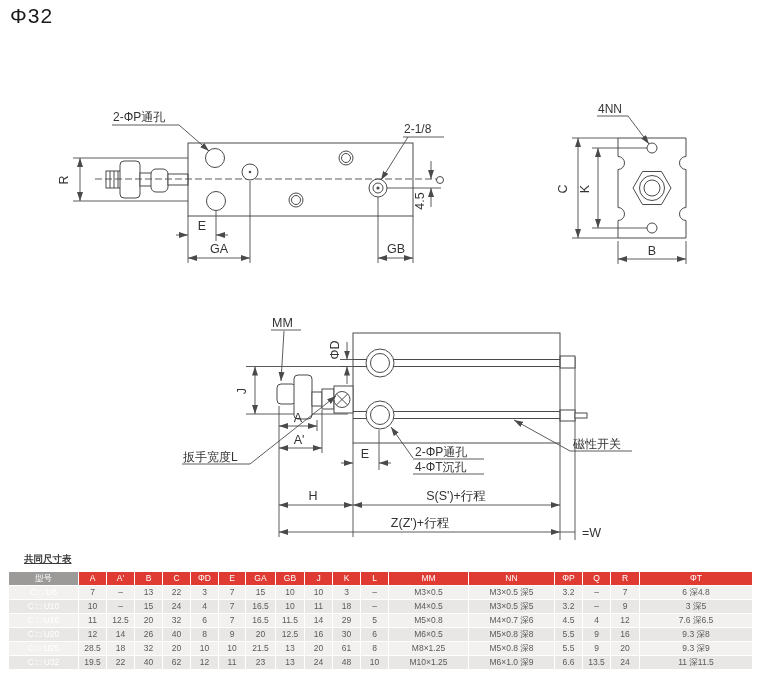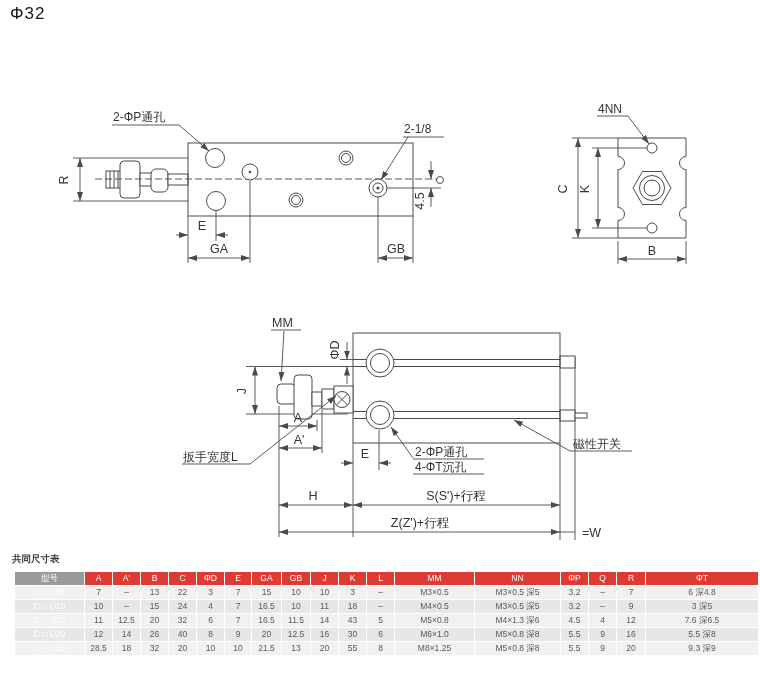--- a/index.html
+++ b/index.html
@@ -1,28 +1,28 @@
 <!DOCTYPE html>
 <html><head>
 <meta charset="utf-8">
 <style>
   html,body{margin:0;padding:0;background:#fff;}
   #page{position:relative;width:760px;height:677px;background:#ffffff;overflow:hidden;
         font-family:"Liberation Sans",sans-serif;color:#333;}
-  #page-title{position:absolute;left:10px;top:4px;font-size:17px;color:#1a1a1a;letter-spacing:1px;}
+  #page-title{position:absolute;left:10px;top:4px;font-size:21px;color:#1a1a1a;letter-spacing:1px;}
   #drawing-svg{position:absolute;left:0;top:0;}
   svg text{font-family:"Liberation Sans",sans-serif;fill:#333;}
   .dlab{font-size:12.5px;}
   .clab{font-size:12px;}
   .outline{stroke:#4a4a4a;stroke-width:1;fill:none;}
   .white{stroke:#4a4a4a;stroke-width:1;fill:#ffffff;}
   .dim{stroke:#4a4a4a;stroke-width:0.9;fill:none;}
   .cl{stroke:#4a4a4a;stroke-width:0.9;stroke-dasharray:7 3;fill:none;}
-  #table-title{position:absolute;left:12px;top:553px;font-size:9.5px;font-weight:700;color:#3a3a3a;}
-  #dim-table{position:absolute;left:14px;top:571px;width:744px;border-collapse:collapse;table-layout:fixed;}
+  #table-title{position:absolute;left:24px;top:553px;font-size:9.5px;font-weight:700;color:#3a3a3a;text-decoration:underline;}
+  #dim-table{position:absolute;left:8px;top:571px;width:744px;border-collapse:collapse;table-layout:fixed;}
   #dim-table th,#dim-table td{border:1px solid #ffffff;height:13px;padding:0 1px;
       font-size:8.5px;font-weight:400;text-align:center;white-space:nowrap;overflow:hidden;line-height:13px;}
   #dim-table th{color:#ffffff;}
   #dim-table th.red{background:#df3b33;}
   #dim-table th.model{background:#9c9999;}
   #dim-table td{color:#5a5a5a;}
   #dim-table tr.odd td{background:#f2f1f0;}
   #dim-table tr.even td{background:#e9e7e6;}
   #dim-table td.model{background:#a3a0a0;color:#ffffff;}
 </style>
@@ -373,65 +373,85 @@
           <td class="model">C □ U16</td>
           <td>11</td>
           <td>12.5</td>
           <td>20</td>
           <td>32</td>
           <td>6</td>
           <td>7</td>
           <td>16.5</td>
           <td>11.5</td>
           <td>14</td>
-          <td>43</td>
+          <td>29</td>
           <td>5</td>
           <td>M5×0.8</td>
-          <td>M4×1.3 深6</td>
+          <td>M4×0.7 深6</td>
           <td>4.5</td>
           <td>4</td>
           <td>12</td>
           <td>7.6 深6.5</td>
         </tr>
         <tr class="even">
           <td class="model">C □ U20</td>
           <td>12</td>
           <td>14</td>
           <td>26</td>
           <td>40</td>
           <td>8</td>
           <td>9</td>
           <td>20</td>
           <td>12.5</td>
           <td>16</td>
           <td>30</td>
           <td>6</td>
-          <td>M6×1.0</td>
+          <td>M6×0.5</td>
           <td>M5×0.8 深8</td>
           <td>5.5</td>
           <td>9</td>
           <td>16</td>
-          <td>5.5 深8</td>
+          <td>9.3 深8</td>
         </tr>
         <tr class="odd">
           <td class="model">C □ U25</td>
           <td>28.5</td>
           <td>18</td>
           <td>32</td>
           <td>20</td>
           <td>10</td>
           <td>10</td>
           <td>21.5</td>
           <td>13</td>
           <td>20</td>
-          <td>55</td>
+          <td>61</td>
           <td>8</td>
           <td>M8×1.25</td>
           <td>M5×0.8 深8</td>
           <td>5.5</td>
           <td>9</td>
           <td>20</td>
           <td>9.3 深9</td>
         </tr>
+        <tr class="even">
+          <td class="model">C □ U32</td>
+          <td>19.5</td>
+          <td>22</td>
+          <td>40</td>
+          <td>62</td>
+          <td>12</td>
+          <td>11</td>
+          <td>23</td>
+          <td>13</td>
+          <td>24</td>
+          <td>48</td>
+          <td>10</td>
+          <td>M10×1.25</td>
+          <td>M6×1.0 深9</td>
+          <td>6.6</td>
+          <td>13.5</td>
+          <td>24</td>
+          <td>11 深11.5</td>
+        </tr>
       </tbody>
   </table>
 
 </div>
 
 </body></html>

